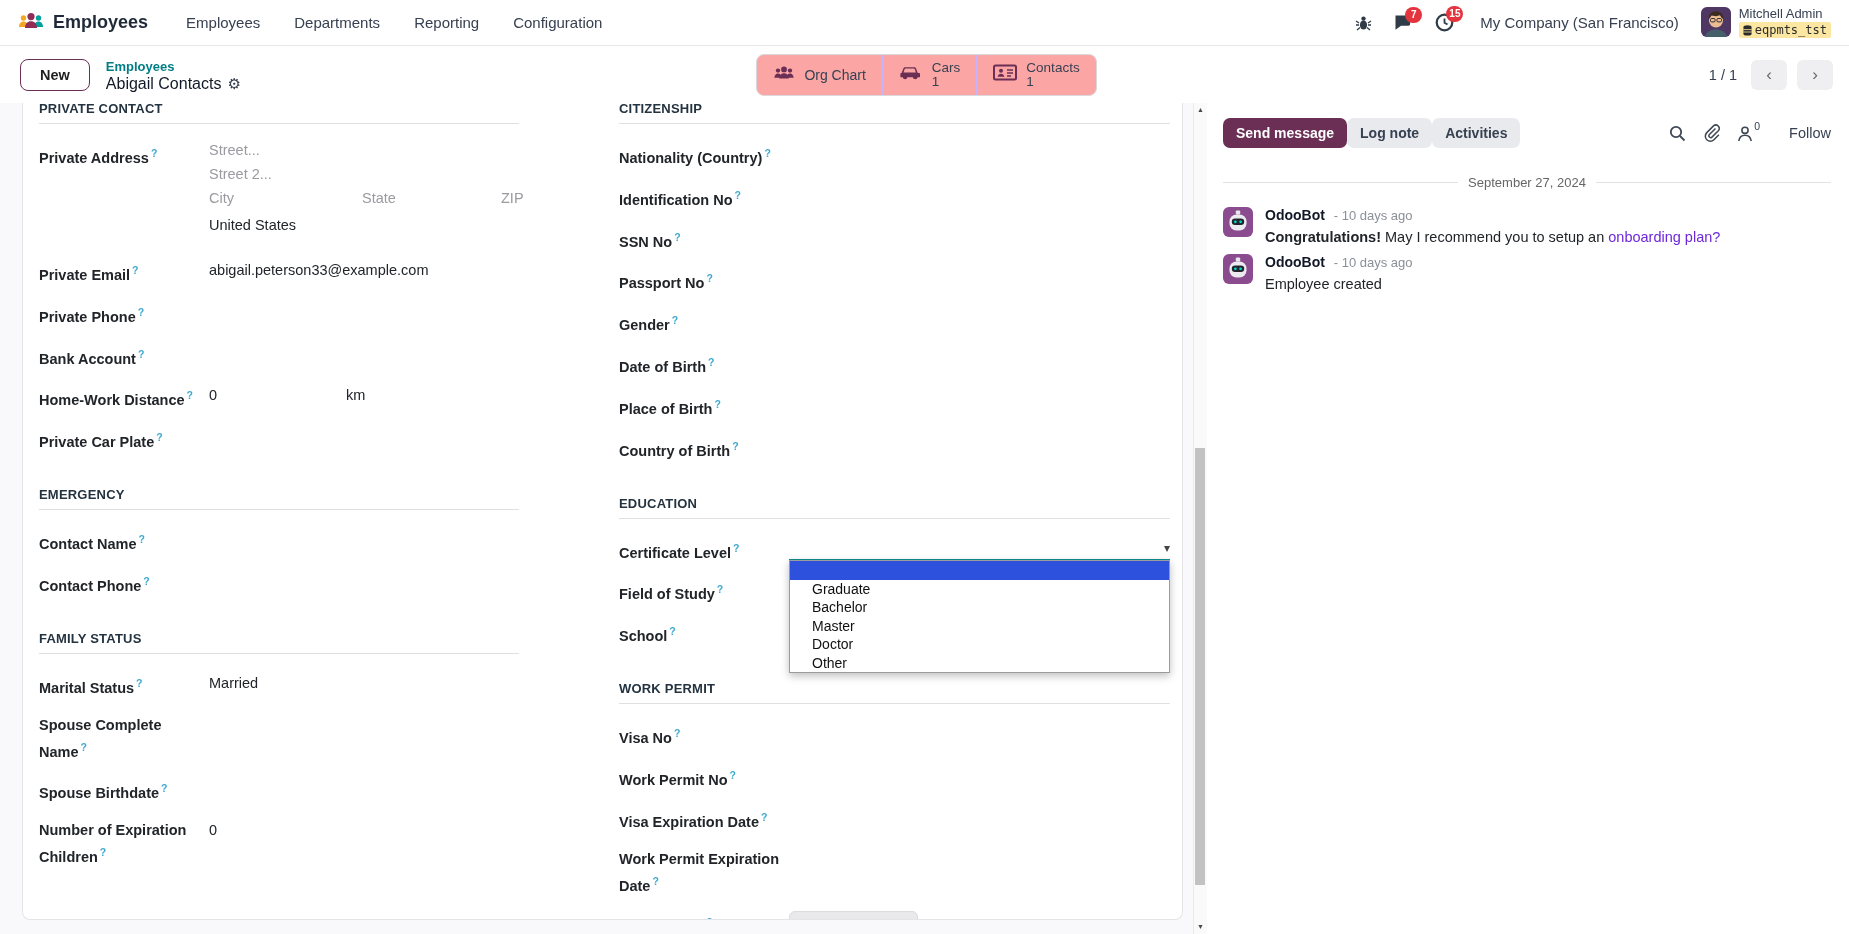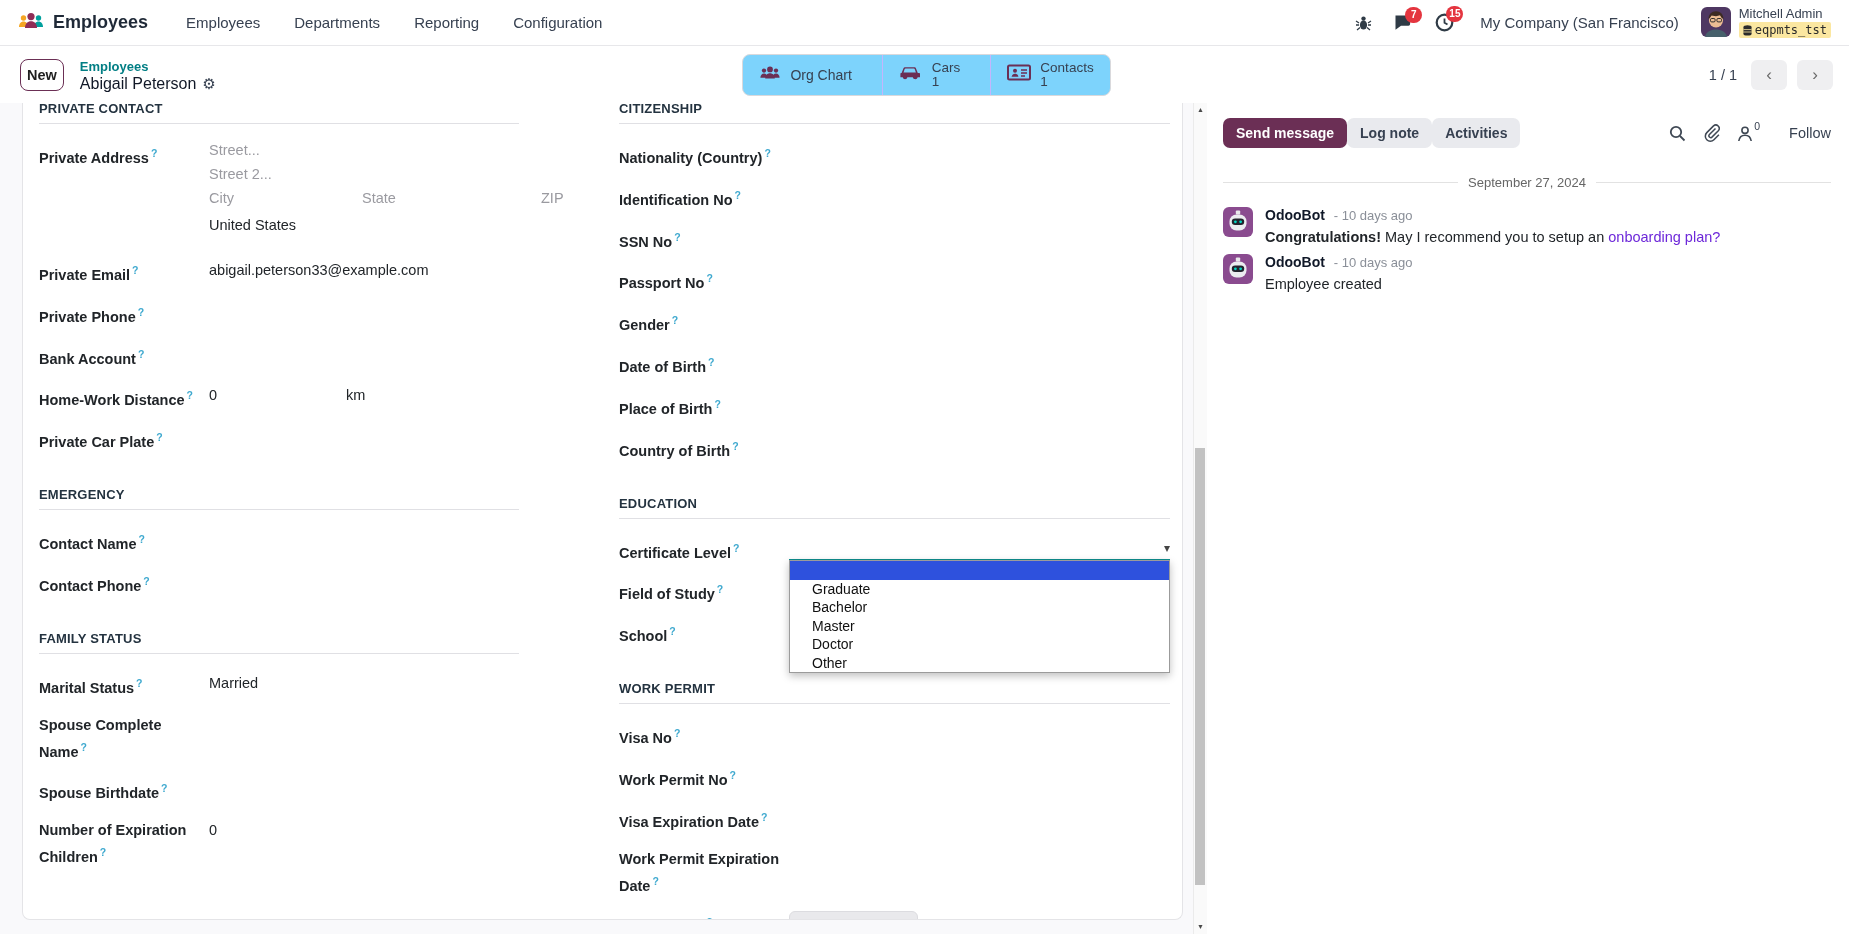--- a/index.html
+++ b/index.html
@@ -19,26 +19,26 @@
   .user-block{display:flex;gap:8px;}
   .user-col{display:flex;flex-direction:column;line-height:14px;}
   .user-name{font-size:13px;color:#374151;}
   .db-chip{display:inline-flex;align-items:center;gap:3px;background:#fbe7a1;border-radius:2px;padding:1px 4px;margin-top:1px;}
   .db-chip span{font-family:"DejaVu Sans Mono",monospace;font-size:12px;color:#2b2b2b;}
   .avatar-img{width:30px;height:30px;border-radius:6px;overflow:hidden;flex:none;}
 
   
   .control-bar{height:57px;background:#fff;display:flex;align-items:center;padding:0 16px 0 20px;box-sizing:border-box;}
   .cb-left{flex:1;display:flex;align-items:center;gap:16px;}
-  .btn-new{background:#fff;border:1px solid #6b2f55;border-radius:8px;padding:7px 6px;font-size:14.5px;font-weight:600;color:#1f1f1f;cursor:pointer;font-family:inherit;}
+  .btn-new{background:#fff;border:1px solid #6b2f55;border-radius:8px;padding:7px 19px;font-size:14.5px;font-weight:600;color:#1f1f1f;cursor:pointer;font-family:inherit;}
   .breadcrumb{display:flex;flex-direction:column;line-height:17px;}
   .bc-parent{font-size:13px;font-weight:700;color:#017e84;cursor:pointer;}
   .bc-current{font-size:16px;color:#111827;display:flex;align-items:center;gap:6px;}
   .gear{font-size:15px;color:#374151;cursor:pointer;}
-  .stat-group{display:flex;background:#7dd3fc;border:1px solid #d9d9dc;border-radius:8px;height:40px;align-items:stretch;overflow:hidden;gap:14px;}
+  .stat-group{display:flex;background:#fca5a5;border:1px solid #d9d9dc;border-radius:8px;height:40px;align-items:stretch;overflow:hidden;}
   .stat-btn{display:flex;align-items:center;gap:9px;padding:0 16px;cursor:pointer;}
   .stat-btn + .stat-btn{border-left:1px solid #c4b5fd;}
   .stat-label{font-size:14px;color:#374151;}
   .stat-col{display:flex;flex-direction:column;line-height:14px;justify-content:center;}
   .stat-col .stat-label{font-size:13.5px;}
   .stat-value{font-size:13.5px;color:#374151;}
   .cb-right{flex:1;display:flex;justify-content:flex-end;align-items:center;gap:10px;}
   .pager-text{font-size:14.5px;color:#374151;margin-right:4px;}
   .pager-btn{width:36px;height:30px;background:#efeff1;border:none;border-radius:6px;color:#6a6a6a;font-size:17px;line-height:28px;text-align:center;cursor:pointer;}
 
@@ -54,21 +54,21 @@
   .section-title.first{margin-top:-8px;}
 
   .row{display:flex;margin-bottom:15px;line-height:22px;}
   .lbl{width:170px;flex:none;font-weight:600;color:#212529;font-size:14.5px;padding-right:8px;box-sizing:border-box;}
   .help{color:#3fa9cf;font-size:10.5px;font-weight:700;vertical-align:super;margin-left:2px;}
   .val{flex:1;font-size:14.5px;color:#212529;min-height:22px;}
   .ph-input{border:none;outline:none;background:transparent;font-family:inherit;font-size:14.5px;color:#212529;padding:0;display:block;}
   .ph-input::placeholder{color:#9a9aa0;}
   .addr-line{margin-bottom:8px;}
   .addr-cityrow{display:flex;margin-bottom:8px;}
-  .city-in{width:153px;}.state-in{width:139px;}.zip-in{width:70px;margin-left:40px;}
+  .city-in{width:153px;}.state-in{width:139px;}.zip-in{width:70px;}
   .distance-val{display:inline-block;width:133px;}
 
   
   .cert-row{position:relative;}
   .select-field{border-bottom:2px solid #0e8e8e;display:flex;justify-content:flex-end;align-items:center;height:21px;cursor:pointer;}
   .caret{font-size:12px;color:#454545;line-height:12px;}
   .dropdown{position:absolute;top:23px;left:170px;right:0;background:#fff;border:1px solid #9b9b9b;box-shadow:0 3px 8px rgba(0,0,0,.25);z-index:10;}
   .opt{height:18.5px;line-height:18.5px;padding:0 22px;font-size:14px;color:#101010;cursor:pointer;}
   .opt.selected{background:#2e51dd;height:19px;}
 
@@ -182,21 +182,21 @@
       </div>
     </div>
   </header>
 
   <div class="control-bar">
     <div class="cb-left">
       <button class="btn-new">New</button>
       <div class="breadcrumb">
         <span class="bc-parent">Employees</span>
         <span class="bc-current">
-          <span>Abigail Peterson</span>
+          <span>Abigail Contacts</span>
           <span class="gear">⚙</span>
         </span>
       </div>
     </div>
     <div class="stat-group">
       <div class="stat-btn">
         <span>
           <svg width="22" height="16" viewBox="0 0 26 20">
             <g fill="#6b2f55">
                 <circle cx="5.5" cy="7" r="2.7"></circle>

